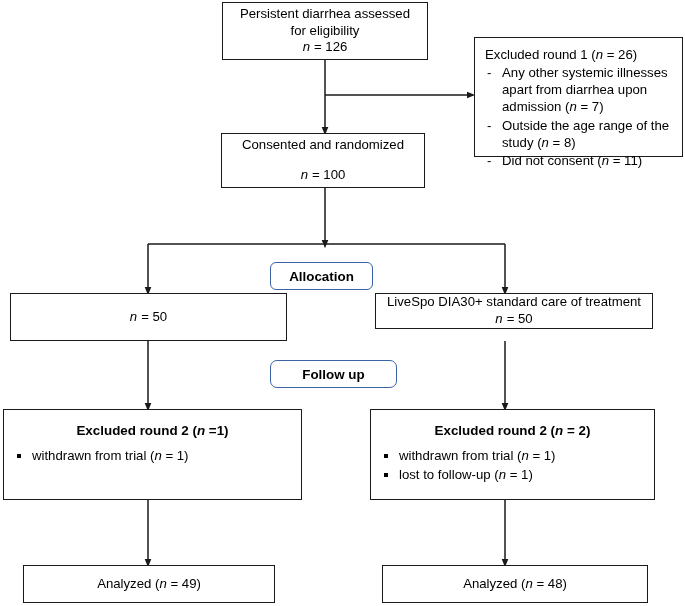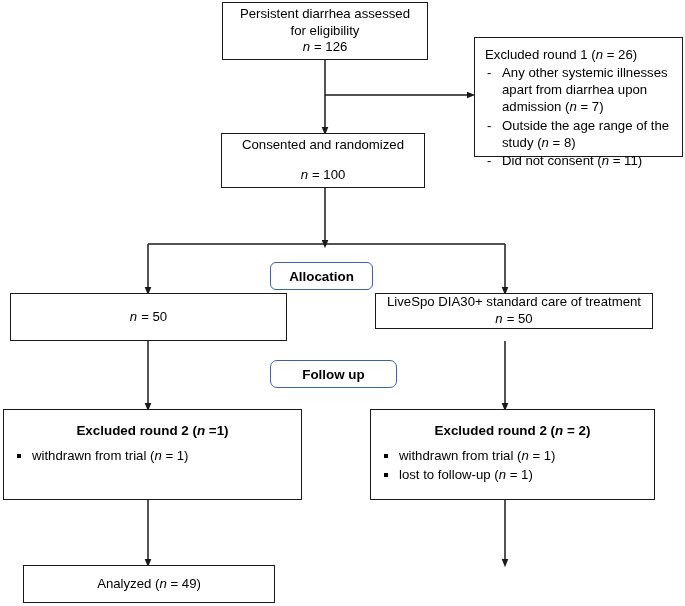--- a/index.html
+++ b/index.html
@@ -239,14 +239,19 @@
     </ul>
   </div>
 
 
   <div class="node center" style="left:23px; top:565px; width:252px; height:38px;">
     <span class="line">
       <span>Analyzed (</span><span class="it">n</span><span> = 49)</span>
     </span>
   </div>
 
+  <div class="node center" style="left:382px; top:565px; width:266px; height:38px;">
+    <span class="line">
+      <span>Analyzed (</span><span class="it">n</span><span> = 48)</span>
+    </span>
+  </div>
 
 </div>
 
 </body></html>

